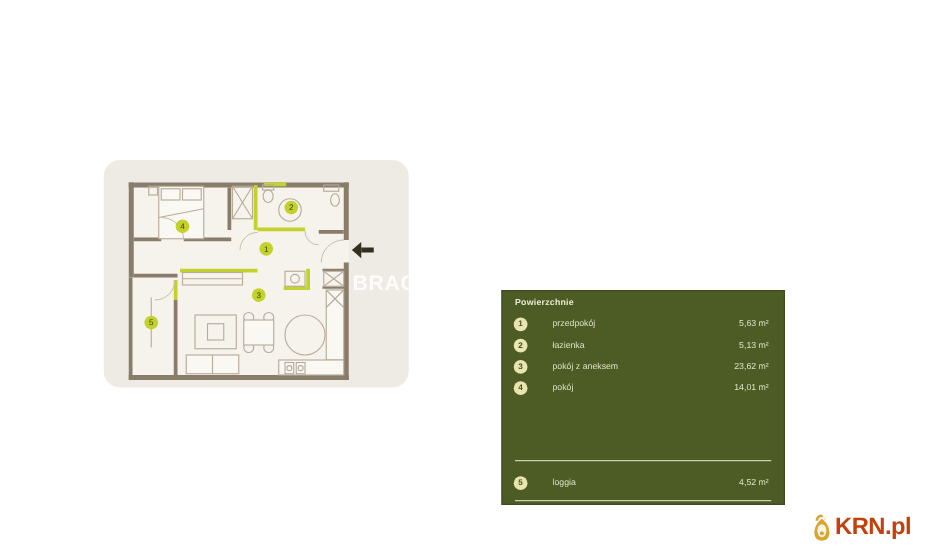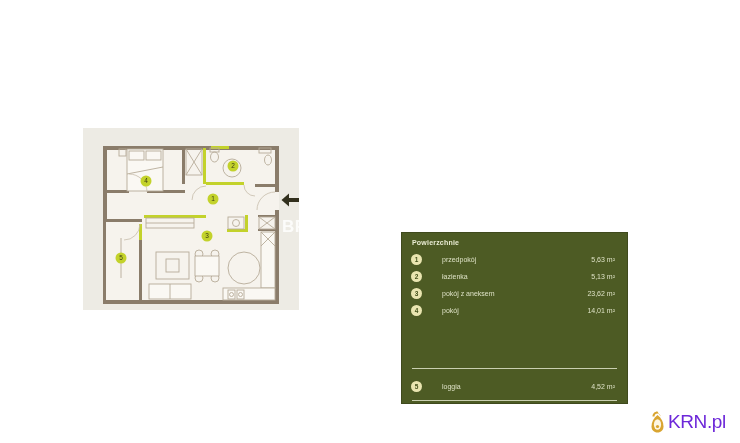--- a/index.html
+++ b/index.html
@@ -3,22 +3,23 @@
 <meta charset="utf-8">
 <style>
   html,body { margin:0; padding:0; background:#ffffff; }
   .canvas {
     position:relative; width:740px; height:443px; background:#ffffff;
     font-family:"Liberation Sans", sans-serif; overflow:hidden;
   }
 
   
   .plan-area {
-    position:absolute; left:83px; top:128px; width:216px; height:182px;
+    position:absolute; left:83px; top:128px; width:244px; height:182px;
     background:#edebe4;
+    border-radius:13px;
   }
   .plan-area svg { display:block; }
 
   
   .panel {
     position:absolute; left:401px; top:232px; width:227px; height:172px;
     background:#4d5b24; border:1px solid rgba(0,0,0,0.18); box-sizing:border-box;
   }
   .panel-title {
     position:absolute; top:6px; left:10px;
@@ -40,21 +41,21 @@
   .divider.mid { top:135px; }
   .divider.bottom { top:167px; }
   .footer-row { position:absolute; top:145px; left:9px; right:12px; }
 
   
   .krn-logo {
     position:absolute; left:649px; top:408px; height:28px;
     display:flex; align-items:center;
   }
   .krn-text {
-    font-size:19px; font-weight:normal; color:#6d28d9; letter-spacing:-0.4px;
+    font-size:19px; font-weight:bold; color:#c2410c; letter-spacing:-0.4px;
     margin-left:2px;
   }
 </style>
 </head>
 <body>
 
 <div class="canvas">
 
   <div class="plan-area">
     <svg width="244" height="182" viewBox="0 0 244 182" xmlns="http://www.w3.org/2000/svg">

